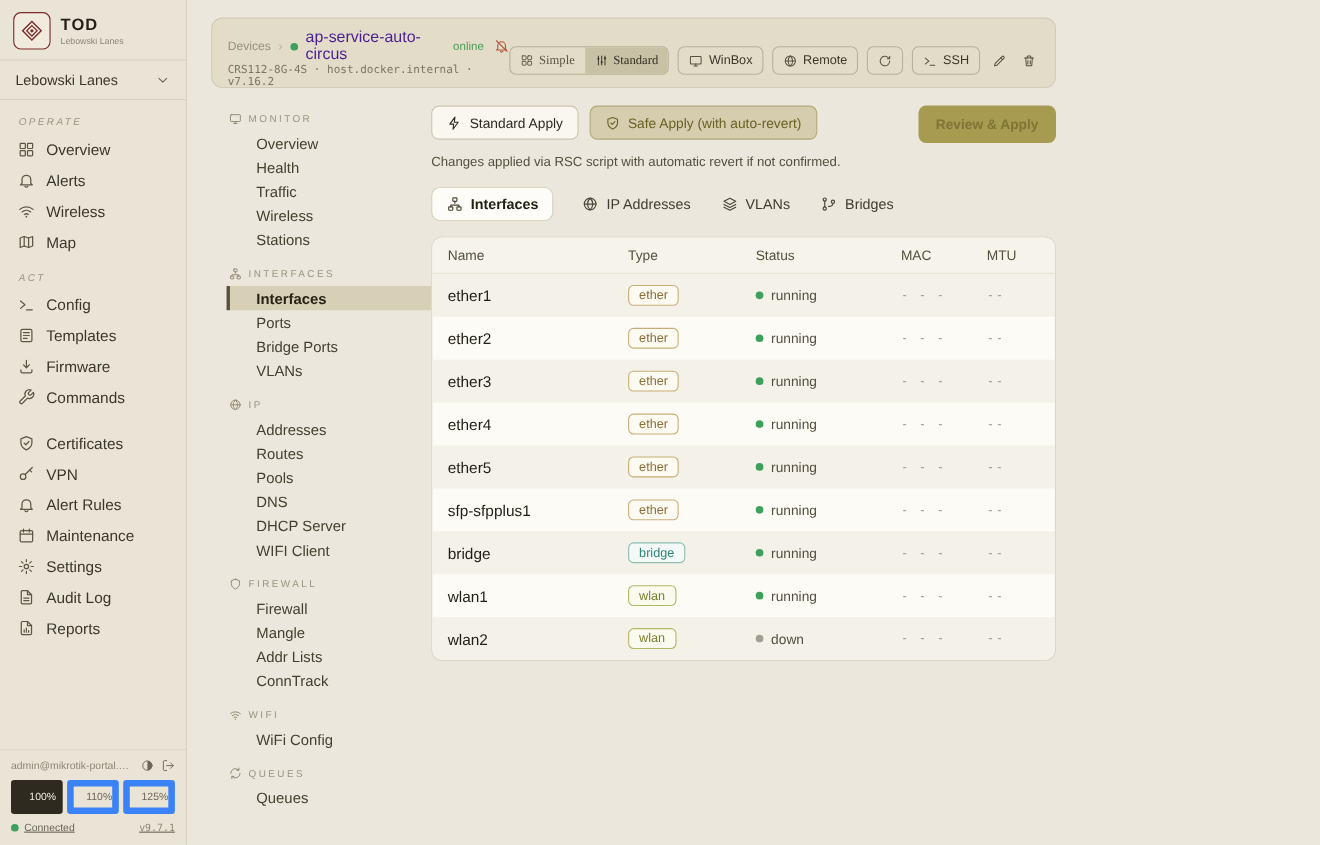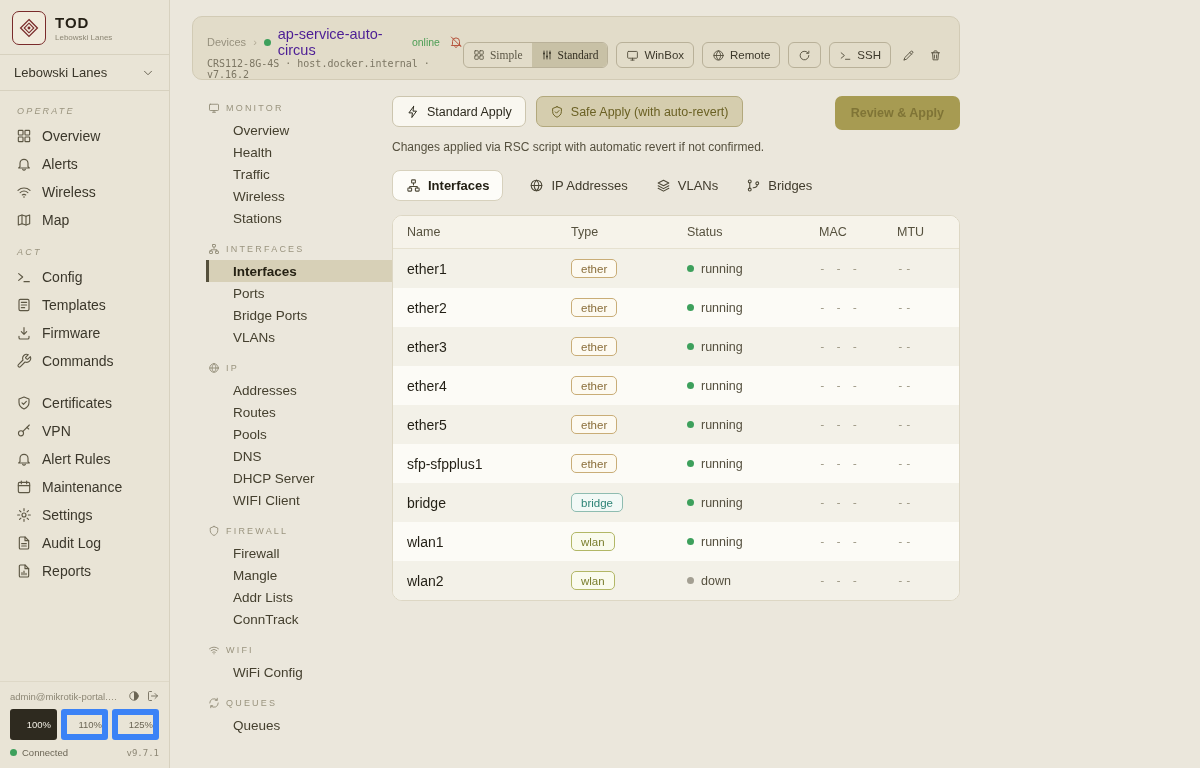--- a/index.html
+++ b/index.html
@@ -26,21 +26,21 @@
   .side-item { display: flex; align-items: center; gap: 10px; padding: 6px 10px 6px 16px; font-size: 14px; color: #3b372b; cursor: pointer; }
   .side-item .ic { color: #5d5744; }
   .side-item.active { background: #d7d0b7; border-left: 3px solid #7b7144; padding-left: 13px; font-weight: 700; color: #28241a; }
   .side-footer { padding: 8px 10px 10px; display: flex; flex-direction: column; gap: 7px; border-top: 1px solid #ded8c7; }
   .user-row { display: flex; align-items: center; gap: 7px; font-size: 9.5px; color: #8d8775; }
   .user-email { flex: 1; overflow: hidden; text-overflow: ellipsis; white-space: nowrap; }
   .foot-ic { color: #6b6555; display: inline-flex; cursor: pointer; }
   .zoom-row { display: flex; gap: 4px; }
   .zoom-btn { flex: 1; text-align: right; font-size: 9.5px; padding: 4px 0; border: 6px solid #3b82f6; border-radius: 3px; color: #6b6555; cursor: pointer; }
   .zoom-btn.active { background: #2e2a1f; color: #efece1; border-color: #2e2a1f; }
-  .conn-row { display: flex; align-items: center; gap: 5px; font-size: 9.5px; color: #6b6555; }
+  .conn-row { display: flex; align-items: center; gap: 5px; font-size: 9.5px; color: #6b6555; text-decoration: underline; }
   .version { margin-left: auto; font-family: "DejaVu Sans Mono", monospace; font-size: 9px; color: #8d8775; }
 
   
   .workspace { flex: 1; min-width: 0; padding: 16px 240px 0 22px; display: flex; flex-direction: column; }
 
   .device-header { height: 64px; background: #e2dcc9; border: 1px solid #d2cbb5; border-radius: 10px; padding: 9px 14px 10px; display: flex; justify-content: space-between; margin-bottom: 14px; }
   .dh-left { display: flex; flex-direction: column; justify-content: space-between; }
   .breadcrumb { display: flex; align-items: center; gap: 7px; }
   .crumb-root { font-size: 11px; color: #97917e; cursor: pointer; }
   .crumb-sep { color: #b3ac97; font-size: 11px; }

